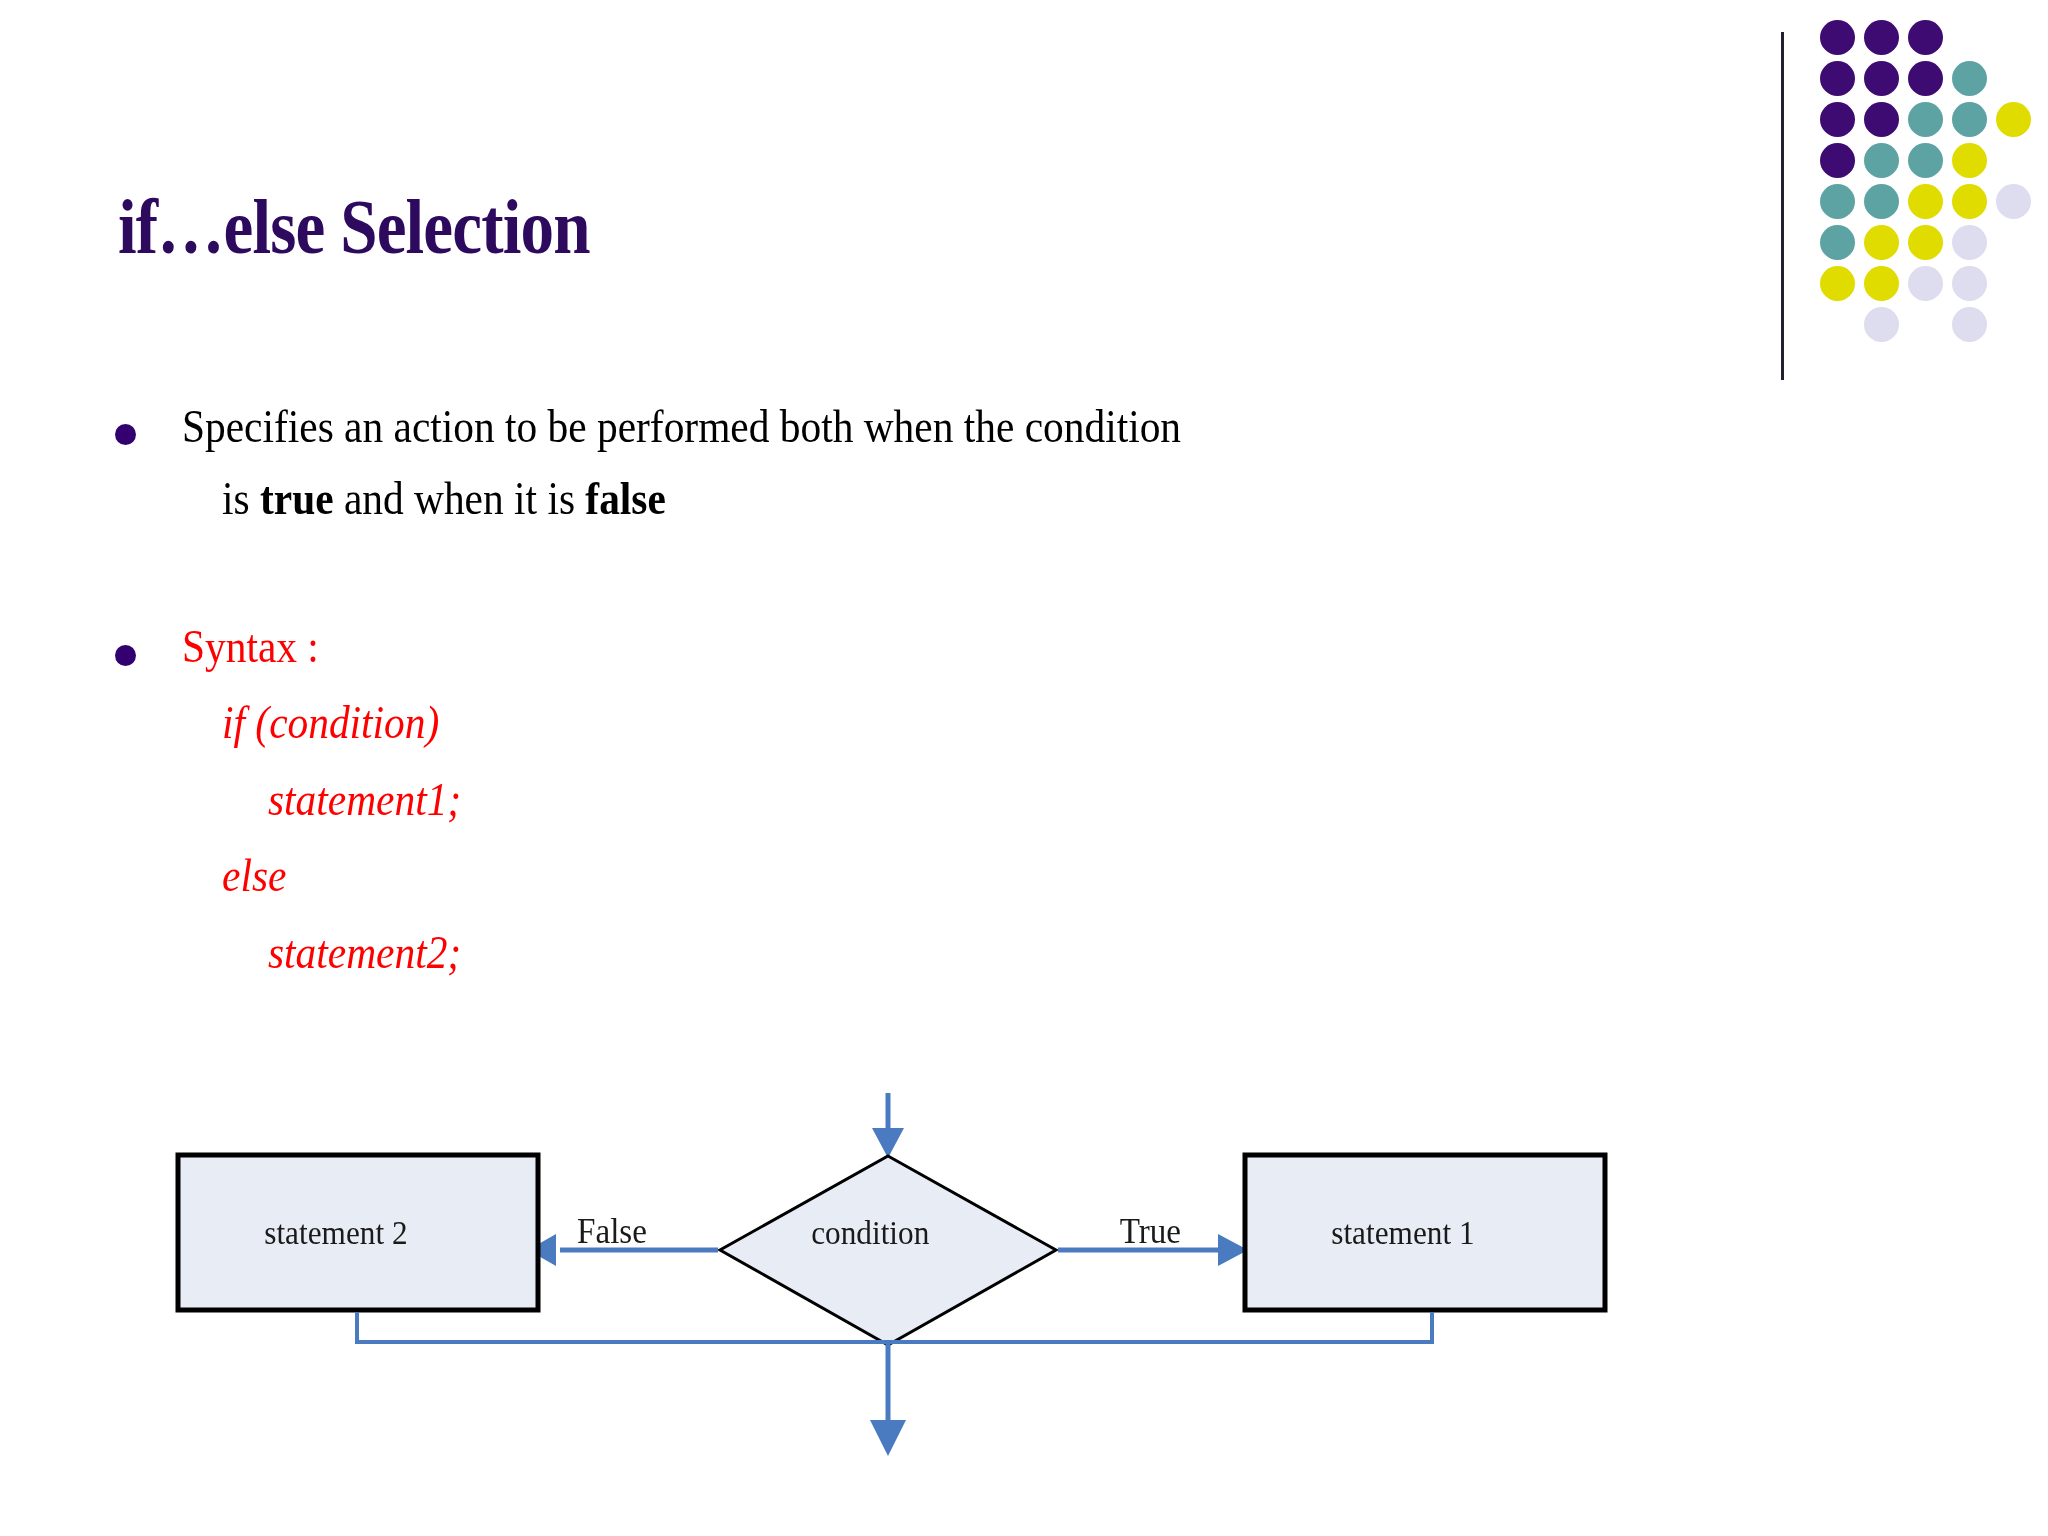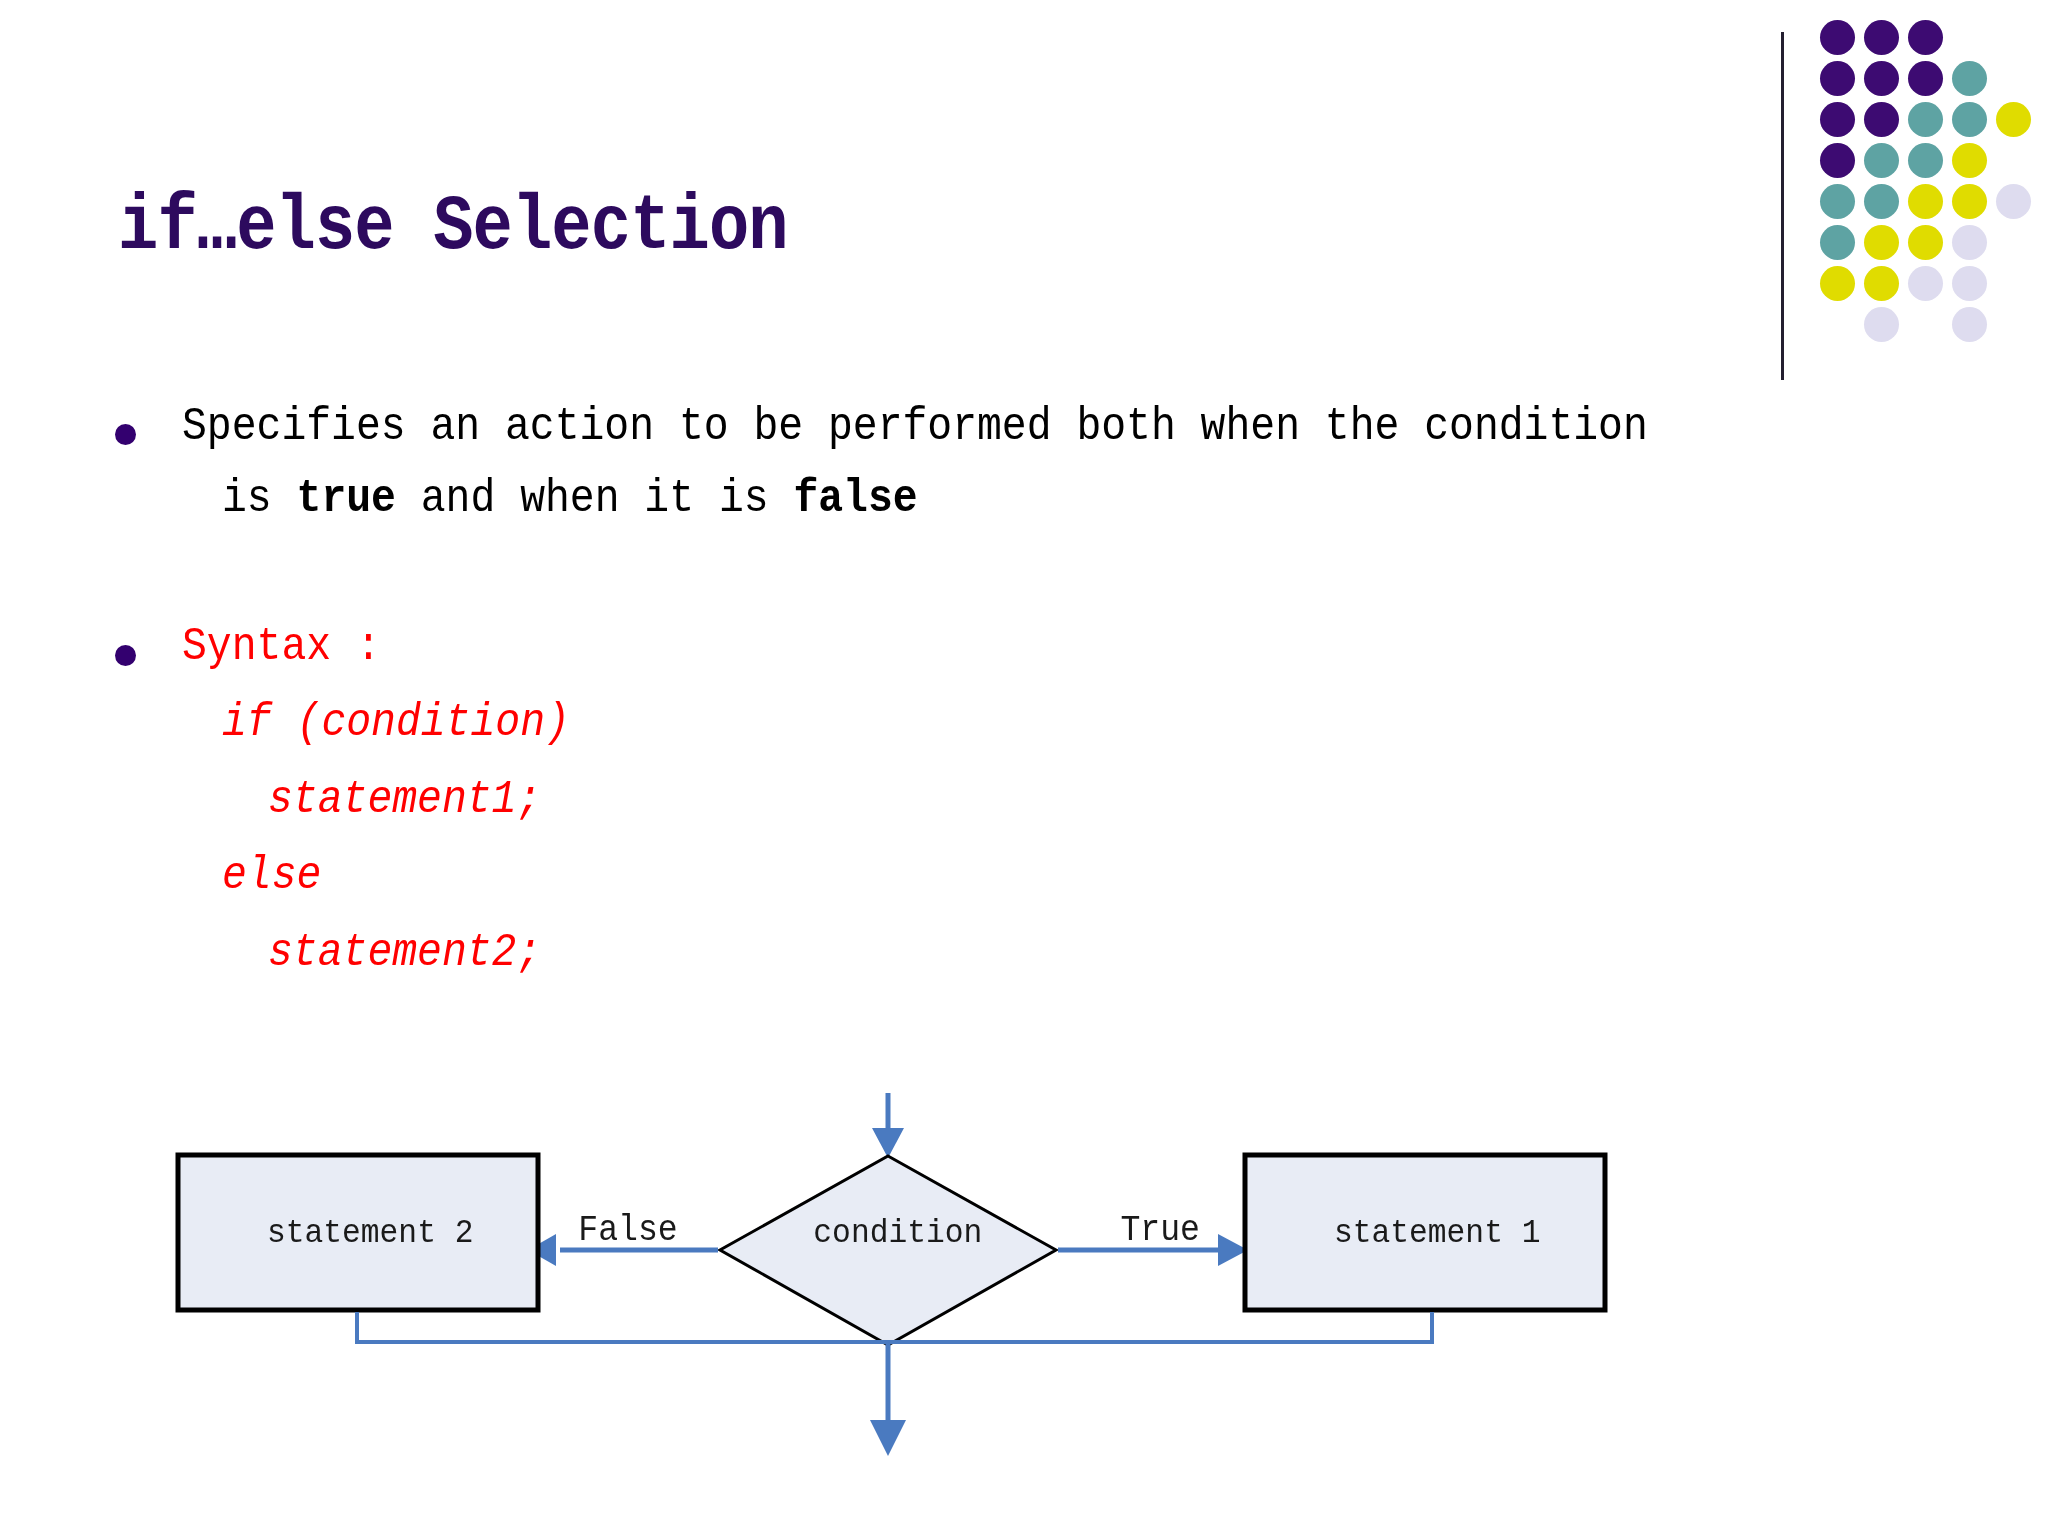--- a/index.html
+++ b/index.html
@@ -6,21 +6,21 @@
     margin: 0;
     padding: 0;
     background: #ffffff;
   }
   #slide {
     position: relative;
     width: 2048px;
     height: 1536px;
     background: #ffffff;
     overflow: hidden;
-    font-family: Liberation Mono, monospace;
+    font-family: Liberation Serif, serif;
   }
 
   
   #logo-divider {
     position: absolute;
     left: 1781px;
     top: 32px;
     width: 3px;
     height: 348px;
     background: #231f30;

